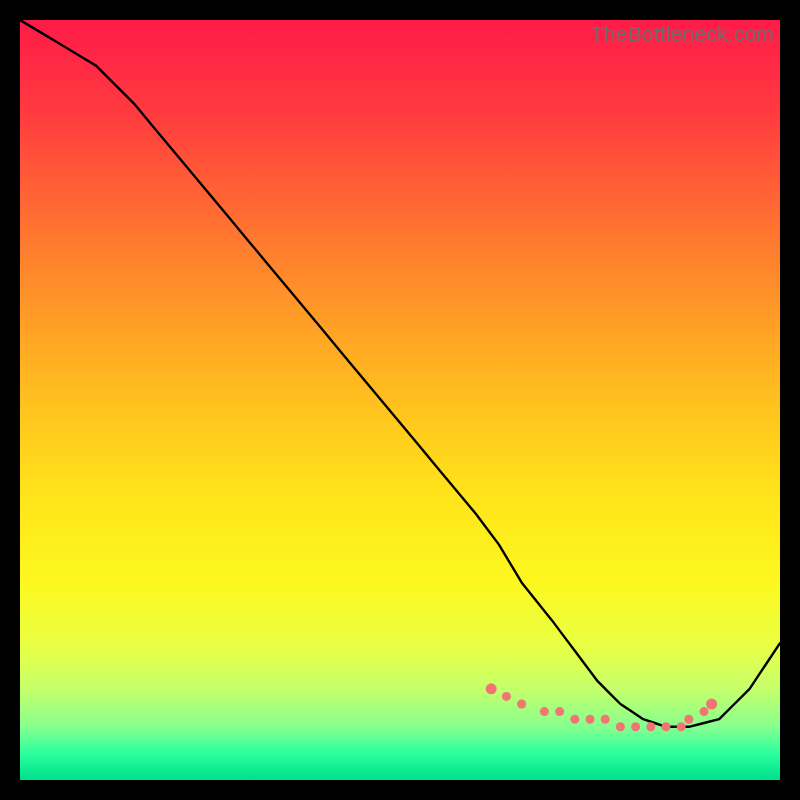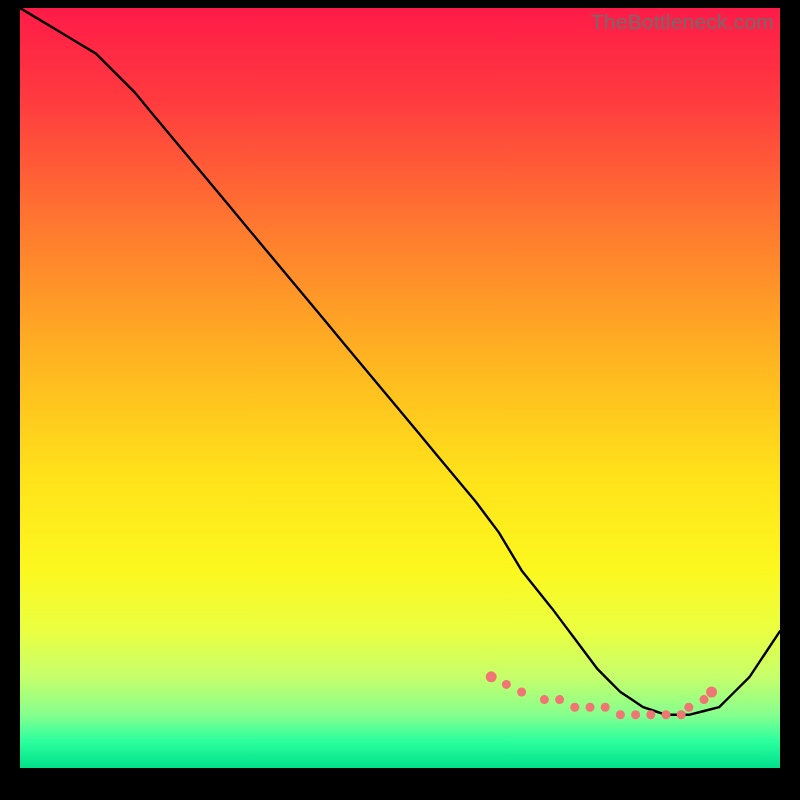--- a/index.html
+++ b/index.html
@@ -7,21 +7,21 @@
     padding: 0;
     width: 800px;
     height: 800px;
     background: #000;
     overflow: hidden;
     font-family: Arial, Helvetica, sans-serif;
   }
   .frame {
     position: absolute;
     left: 20px;
-    top: 8px;
+    top: 20px;
     width: 760px;
     height: 544px;
     background: #fef9c3;
   }
   .plot {
     position: absolute;
     left: 0;
     top: 0;
     width: 760px;
     height: 760px;

